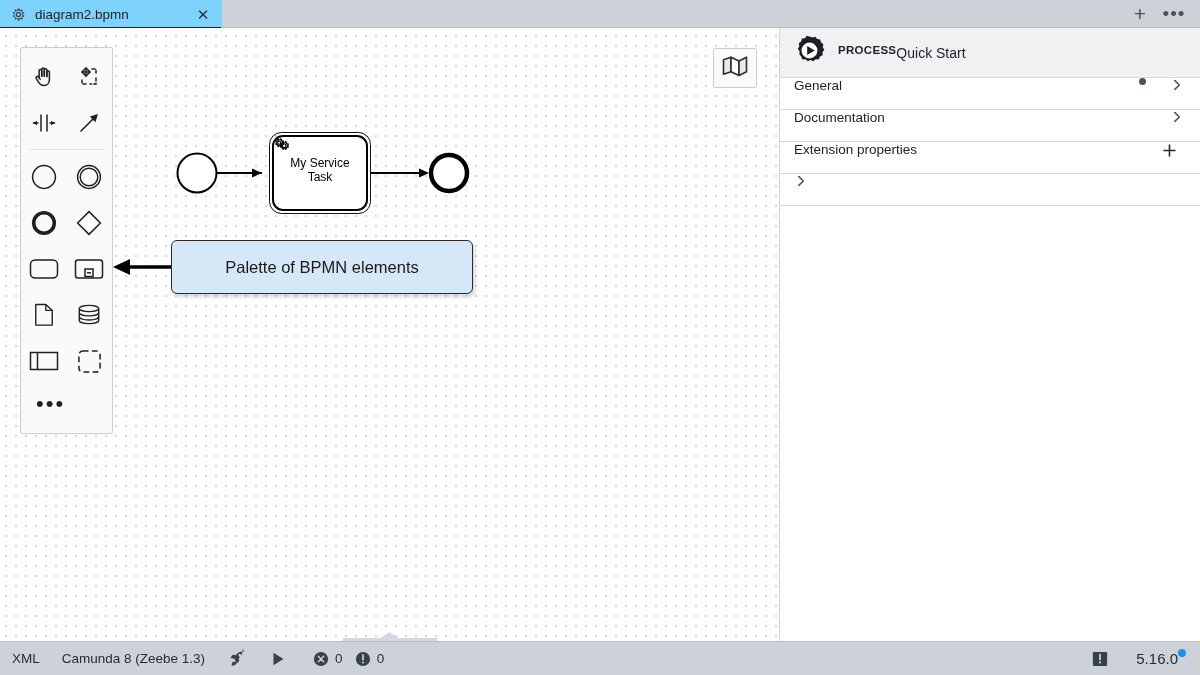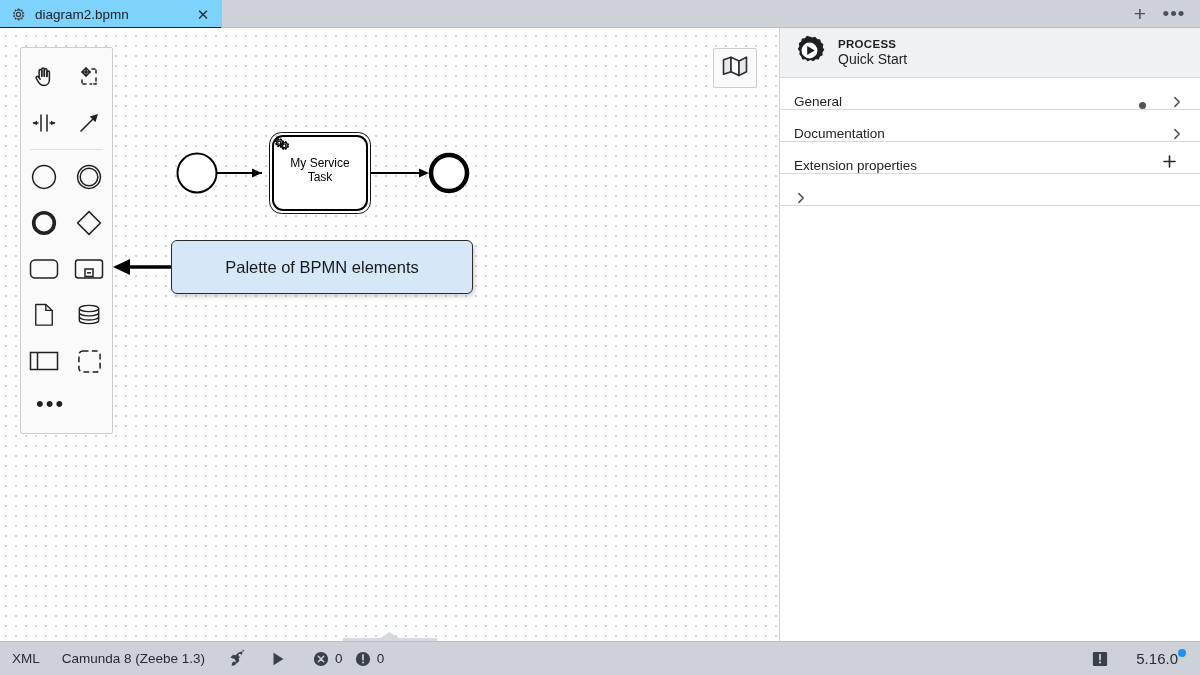--- a/index.html
+++ b/index.html
@@ -121,26 +121,26 @@
     position: absolute; top: 28px; right: 0; width: 421px; height: 613px;
     background: #ffffff;
     border-left: 1px solid #d0d3d9;
   }
   .panel-header {
     height: 50px; background: #f0f1f3;
     display: flex; align-items: center; gap: 13px;
     padding: 0 0 0 14px;
     border-bottom: 1px solid #d6d9de;
   }
-  .panel-header-text { display: flex; flex-direction: column; justify-content: center; }
+  .panel-header-text { display: flex; flex-direction: row; justify-content: center; }
   .panel-kind { font-size: 11.5px; font-weight: bold; color: #1d1f23; letter-spacing: 0.3px; }
   .panel-name { font-size: 14px; color: #1d1f23; margin-top: 1px; }
 
   .group-row {
-    height: 32px; display: flex; align-items: flex-end;
+    height: 32px; display: flex; align-items: flex-start;
     padding: 0 16px 0 14px;
     border-bottom: 1px solid #d6d9de;
     background: #fff; cursor: pointer;
   }
   .group-label { font-size: 13.5px; color: #222; flex: 1; }
   .group-dot { width: 7px; height: 7px; border-radius: 50%; background: #4d5358; margin-right: 24px; }
   .chev { color: #4d5358; display: flex; align-items: center; }
   .plus-ico { color: #23272c; font-size: 20px; line-height: 1; font-weight: 300; margin-right: 6px; }
 
   

